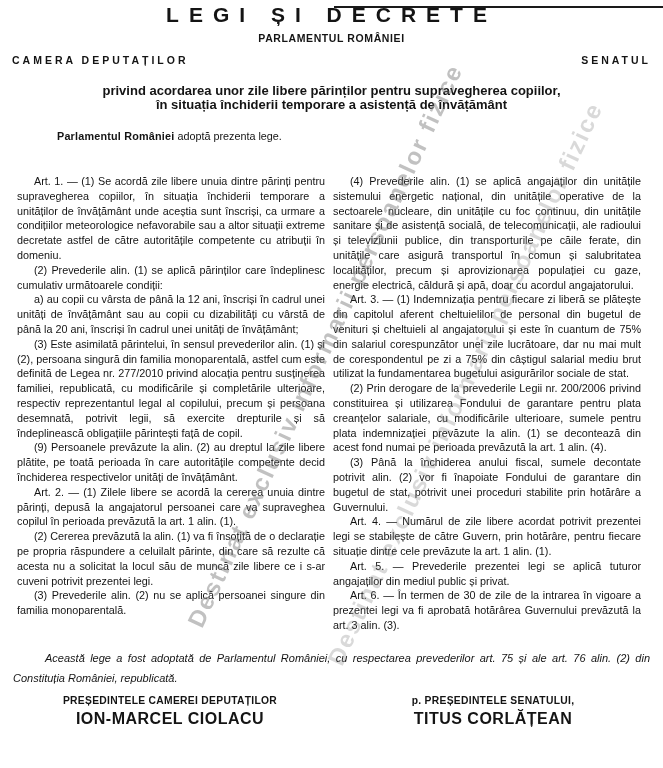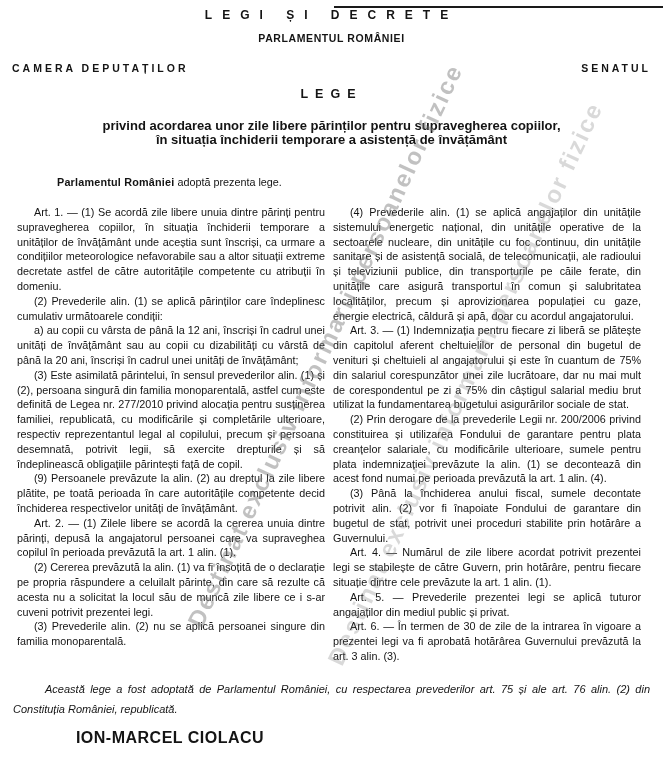--- a/index.html
+++ b/index.html
@@ -14,60 +14,60 @@
   .page{position:relative;width:663px;height:768px;}
 
   .top-edge{
     position:absolute;top:0;left:334px;width:329px;height:2px;
     background:#1a1a1a;
   }
 
   .section-title{
     margin:6px 0 0 0;
     text-align:center;
-    font-size:12px;font-weight:bold;
+    font-size:21px;font-weight:bold;
     letter-spacing:10px;
     line-height:18px;
   }
   .parliament{
     margin-top:8px;
     text-align:center;
     font-size:10.5px;font-weight:bold;letter-spacing:0.6px;
     line-height:12px;
   }
   .chambers{
-    margin-top:18px;
+    margin-top:10px;
     display:flex;justify-content:space-between;
     padding:0 12px;
     font-size:10.5px;font-weight:bold;letter-spacing:3px;
     line-height:12px;
     gap:16px;
   }
   .law-type{
     margin-top:14px;
     text-align:center;
     font-size:12.5px;font-weight:bold;letter-spacing:7px;
     line-height:13px;
   }
   .law-title{
     margin-top:18px;
     text-align:center;
     font-size:13px;font-weight:bold;
     line-height:14px;
   }
   .preamble{
-    margin:29px 0 0 57px;
+    margin:18px 0 0 57px;
     font-size:10.8px;line-height:13px;
   }
   .preamble b{letter-spacing:0.2px;}
 
   .columns{
     display:flex;gap:8px;
     padding:0 7px 0 17px;
-    margin-top:16px;
+    margin-top:31px;
   }
   .col{
     width:308px;
     font-size:10.8px;
     line-height:14.8px;
     text-align:justify;
   }
   .col p{margin:0;text-indent:17px;}
 
   .adoption-note{
@@ -115,21 +115,20 @@
 
   <h1 class="section-title">LEGI ȘI DECRETE</h1>
 
   <div class="parliament">PARLAMENTUL ROMÂNIEI</div>
 
   <div class="chambers">
     <span>CAMERA DEPUTAȚILOR</span>
     <span>SENATUL</span>
   </div>
 
-  <div class="law-type">LEGE</div>
 
   <div class="law-title">
     <div>privind acordarea unor zile libere părinților pentru supravegherea copiilor,</div>
     <div>în situația închiderii temporare a asistență de învățământ</div>
   </div>
 
   <div class="preamble">
     <b>Parlamentul României</b><span> adoptă prezenta lege.</span>
   </div>
 
@@ -152,17 +151,22 @@
       <p>Art. 4. — Numărul de zile libere acordat potrivit prezentei legi se stabilește de către Guvern, prin hotărâre, pentru fiecare situație dintre cele prevăzute la art. 1 alin. (1).</p>
       <p>Art. 5. — Prevederile prezentei legi se aplică tuturor angajaților din mediul public și privat.</p>
       <p>Art. 6. — În termen de 30 de zile de la intrarea în vigoare a prezentei legi va fi aprobată hotărârea Guvernului prevăzută la art. 3 alin. (3).</p>
     </div>
   </div>
 
   <div class="adoption-note">Această lege a fost adoptată de Parlamentul României, cu respectarea prevederilor art. 75 și ale art. 76 alin. (2) din Constituția României, republicată.</div>
 
   <div class="signatures">
     <div class="sig">
+      <div class="sig-title">PREȘEDINTELE CAMEREI DEPUTAȚILOR</div>
       <div class="sig-name">ION-MARCEL CIOLACU</div>
+    </div>
+    <div class="sig">
+      <div class="sig-title">p. PREȘEDINTELE SENATULUI,</div>
+      <div class="sig-name">TITUS CORLĂȚEAN</div>
     </div>
   </div>
 
 </div>
 
 </body></html>

